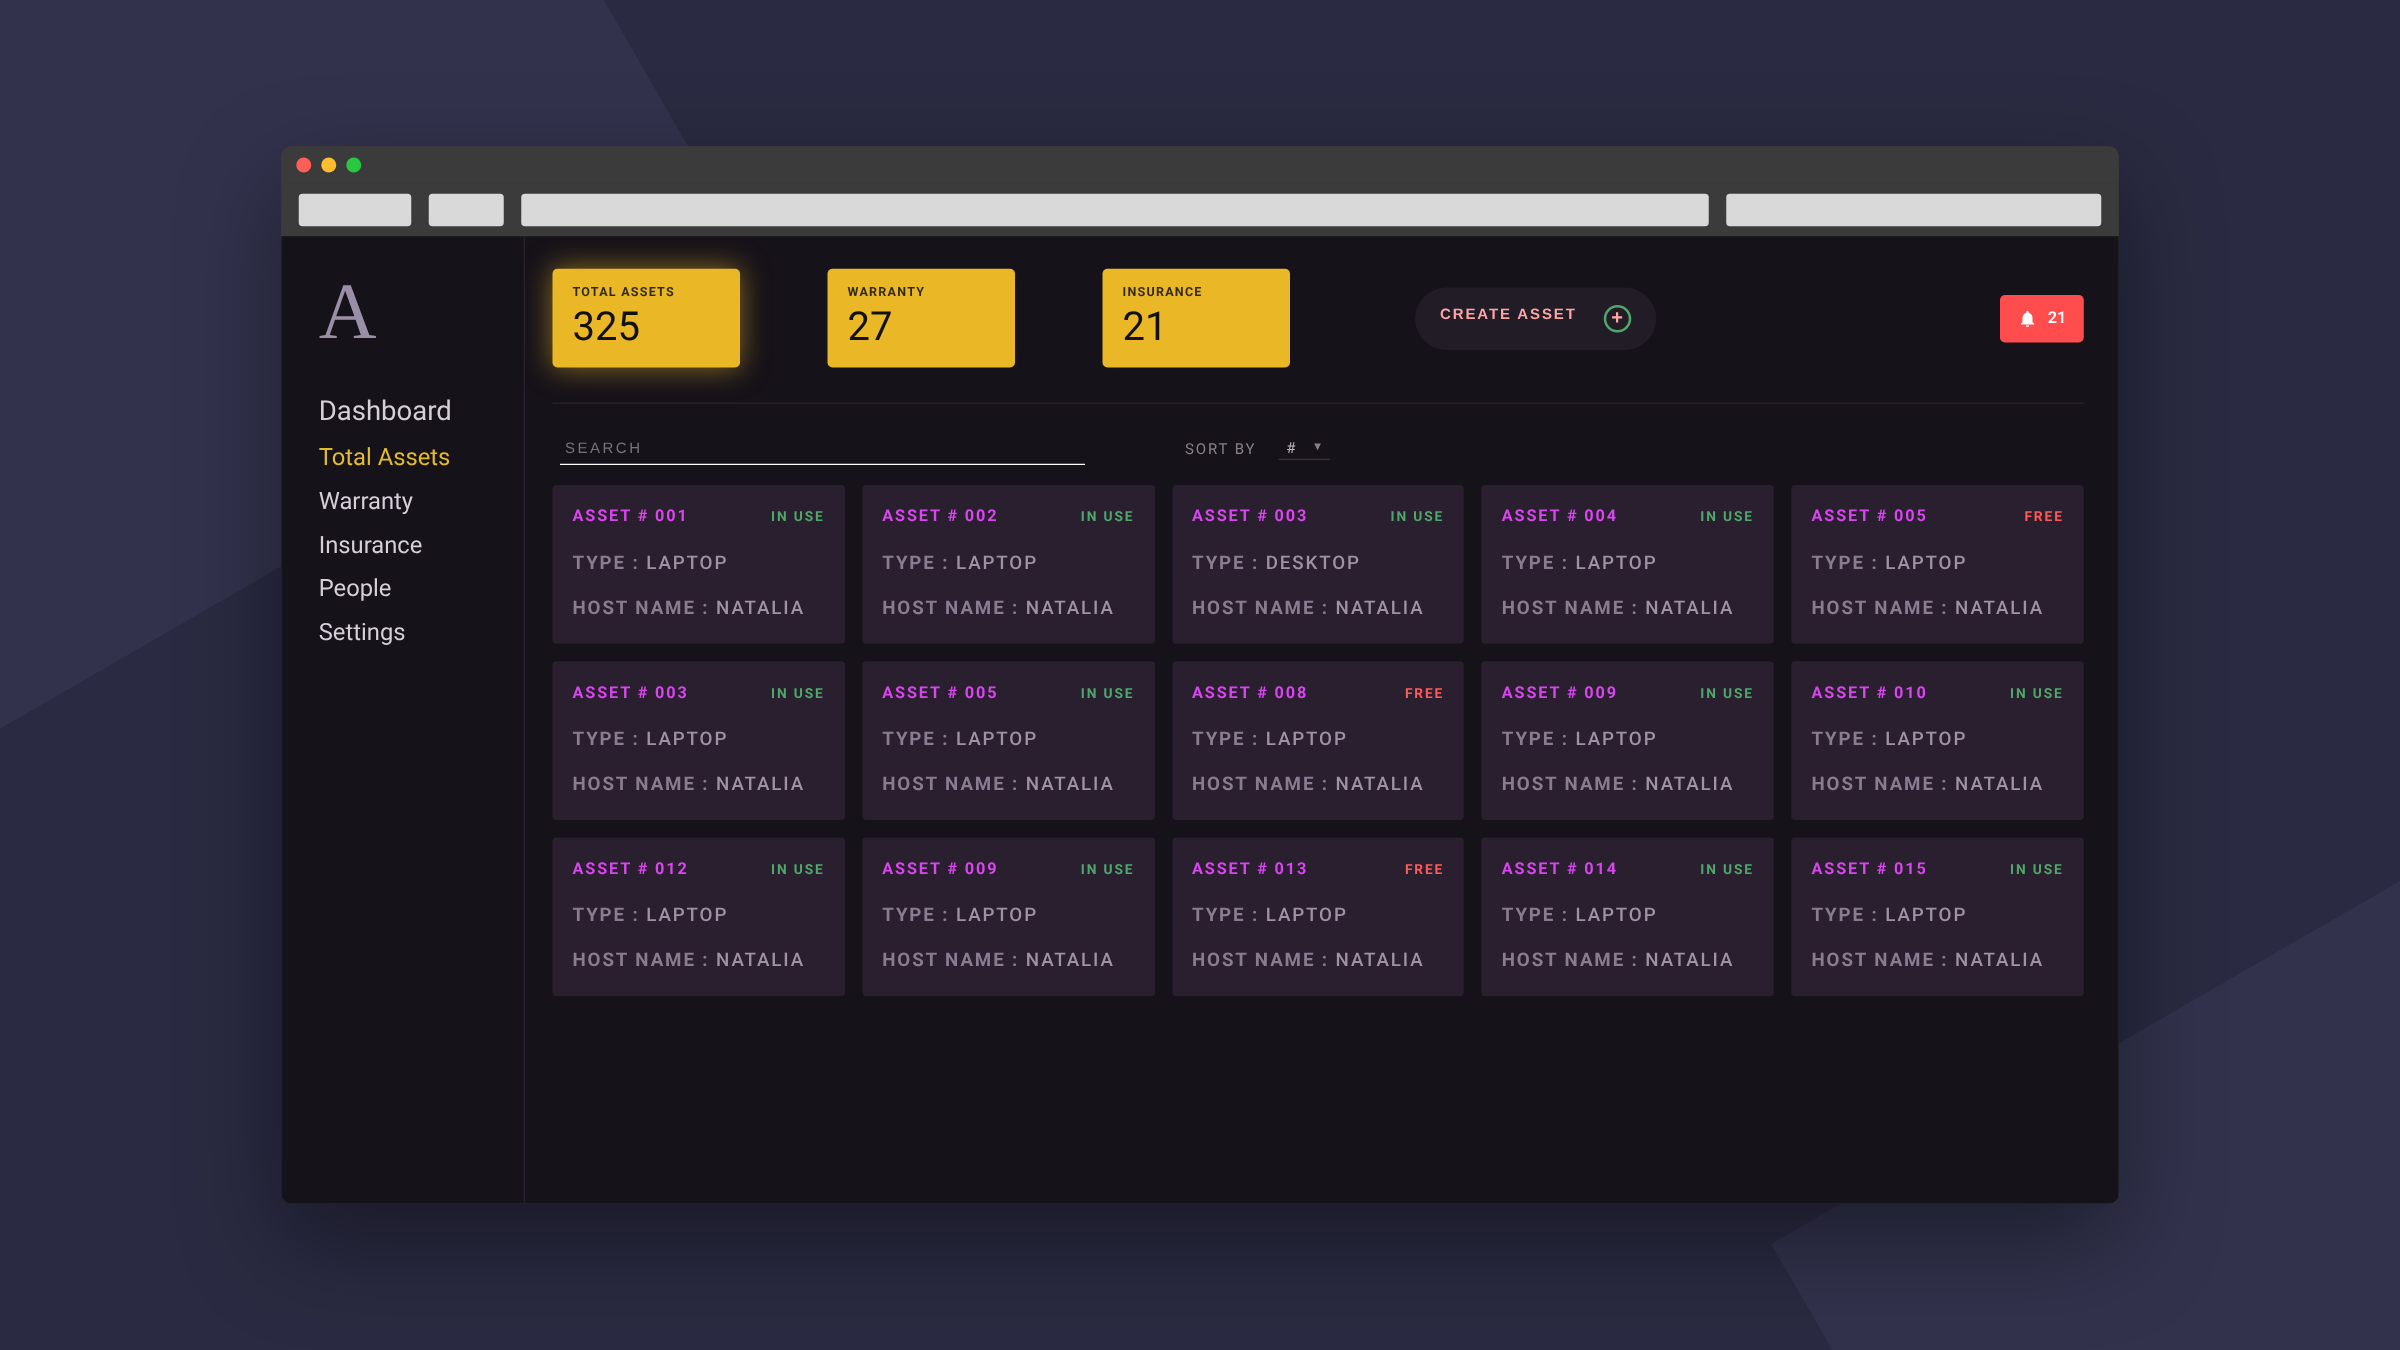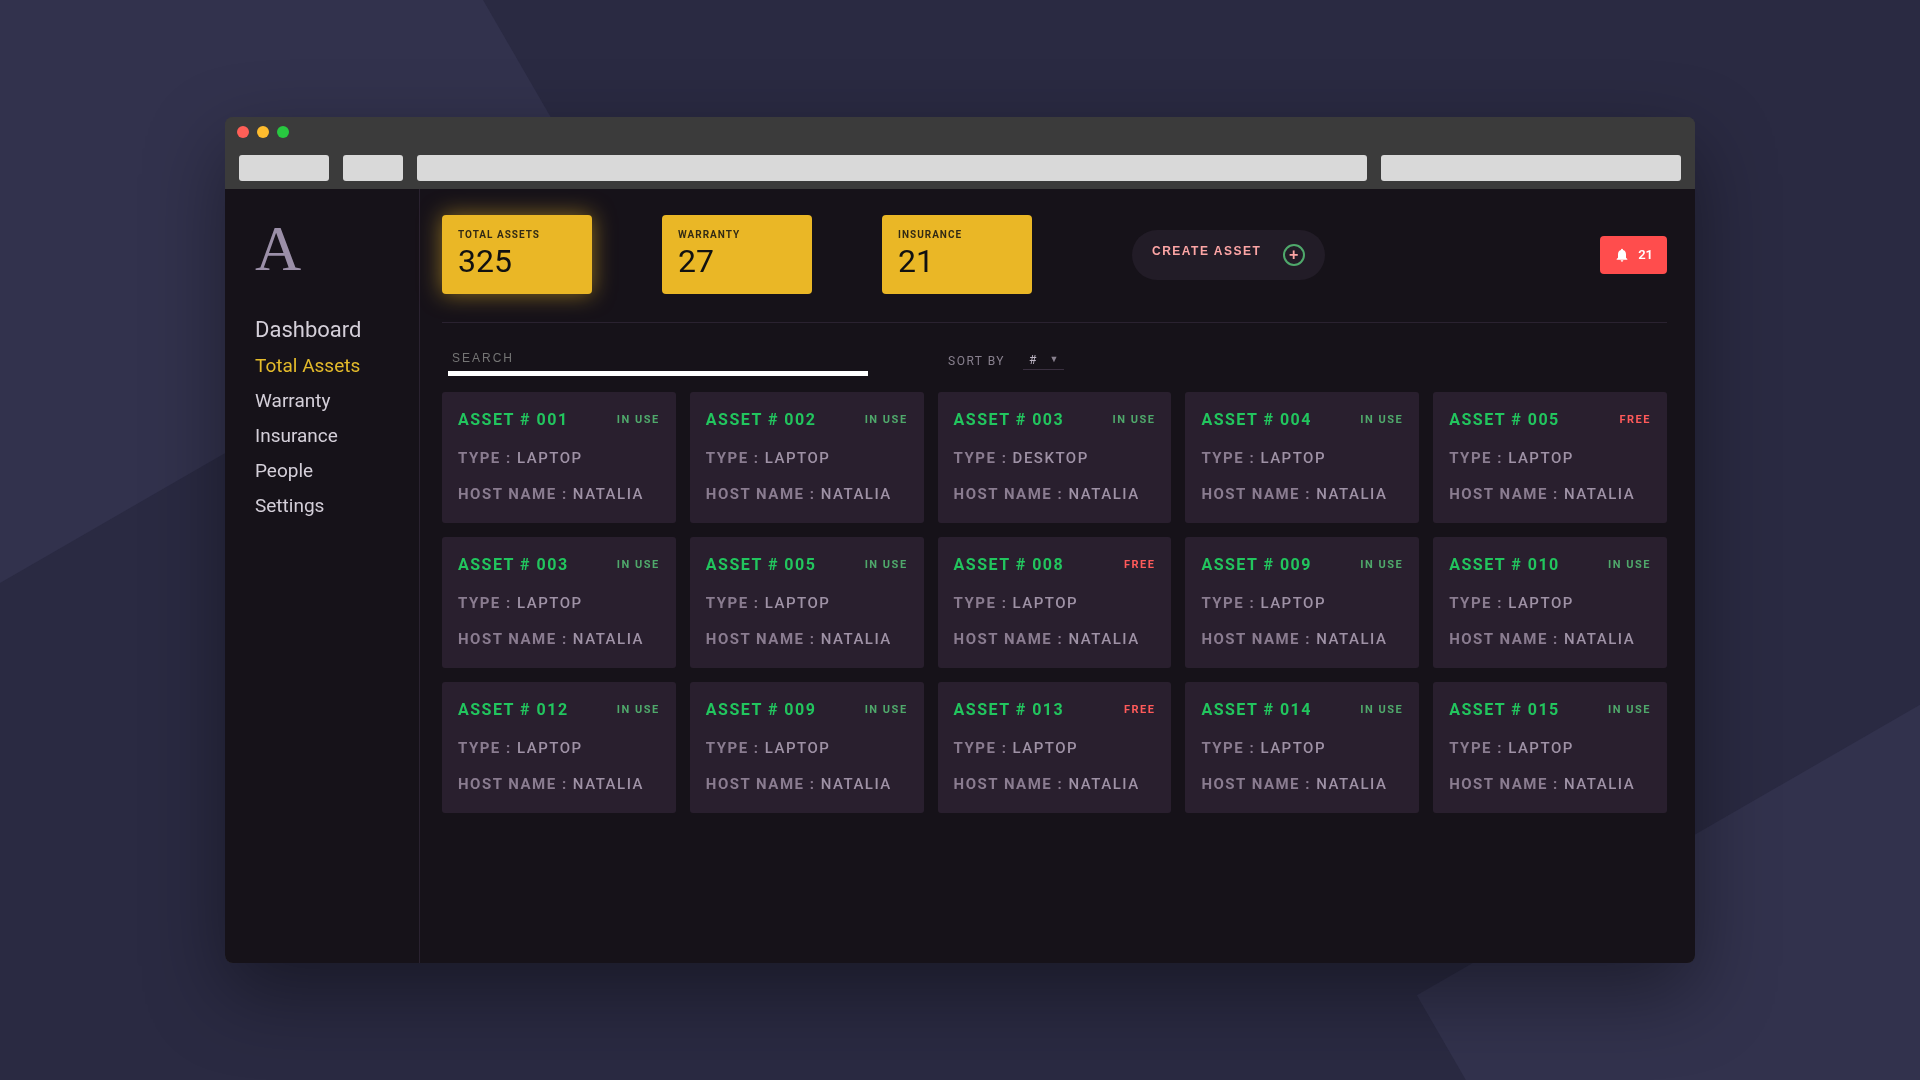--- a/index.html
+++ b/index.html
@@ -171,21 +171,21 @@
 
   .controls-row {
     display: flex;
     align-items: center;
     gap: 80px;
     padding: 22px 0 16px 6px;
   }
   .search {
     background: transparent;
     border: none;
-    border-bottom: 5px solid #ffffff;
+    border-bottom: 1px solid #ffffff;
     color: #7dd3fc;
     font-size: 12px;
     letter-spacing: 2px;
     padding: 6px 4px;
     width: 420px;
     outline: none;
   }
   .sort {
     display: flex;
     align-items: center;
@@ -220,22 +220,22 @@
     padding: 18px 16px 20px 16px;
     cursor: pointer;
   }
   .card-top {
     display: flex;
     justify-content: space-between;
     align-items: center;
     margin-bottom: 20px;
   }
   .asset-id {
-    color: #22c55e;
-    font-size: 16px;
+    color: #d946ef;
+    font-size: 13px;
     font-weight: 700;
     letter-spacing: 1.5px;
   }
   .status {
     font-size: 11px;
     font-weight: 700;
     letter-spacing: 1.5px;
   }
   .status.inuse { color: #4fa86b; }
   .status.free { color: #ff5a5a; }

